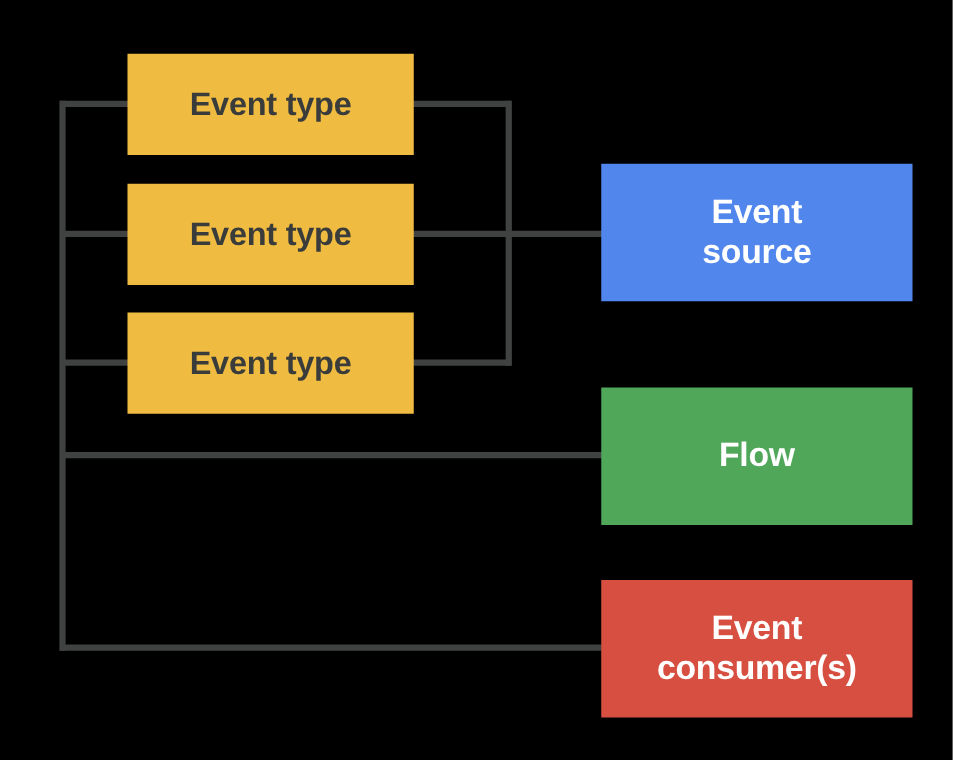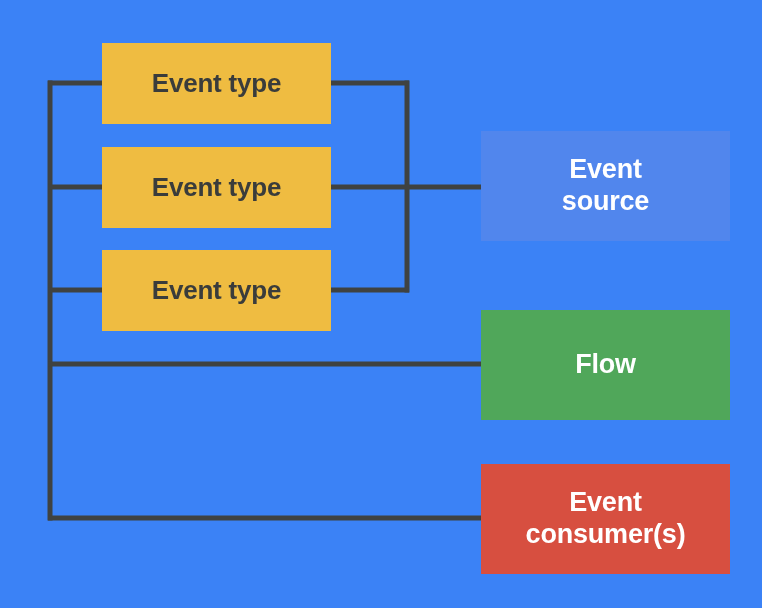--- a/index.html
+++ b/index.html
@@ -10,21 +10,21 @@
   body {
     width: 762px;
     height: 608px;
     font-family: "Liberation Sans", sans-serif;
     overflow: hidden;
   }
   #diagram-root {
     position: relative;
     width: 762px;
     height: 608px;
-    background: #3b82f6;
+    background: #000000;
   }
   #connector-layer {
     position: absolute;
     left: 0;
     top: 0;
     width: 762px;
     height: 608px;
   }
   .node {
     position: absolute;

